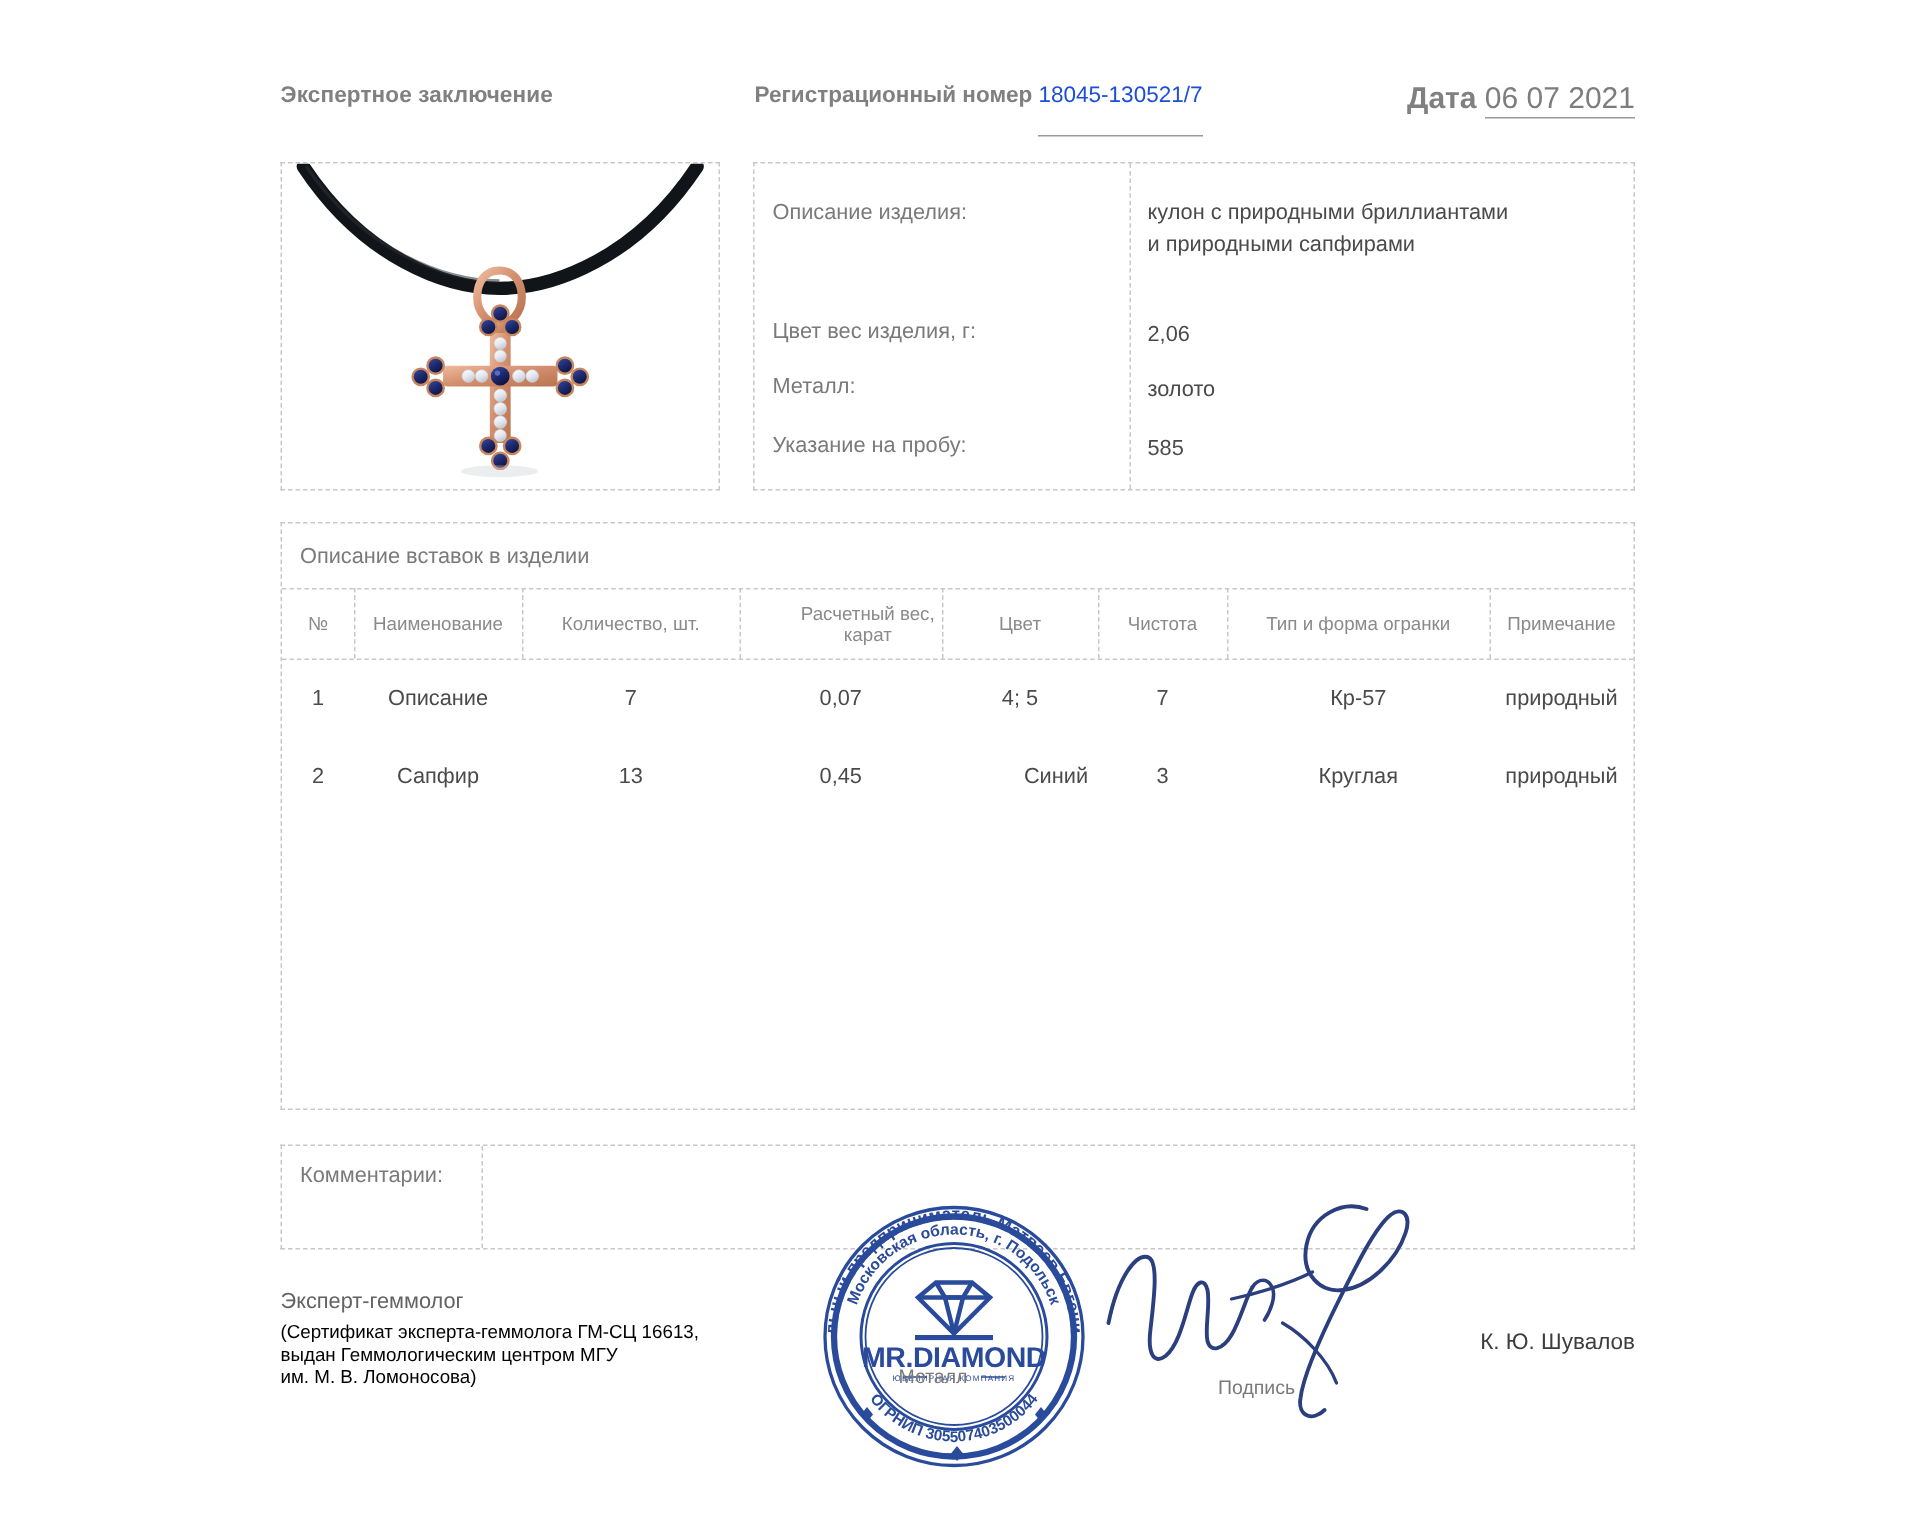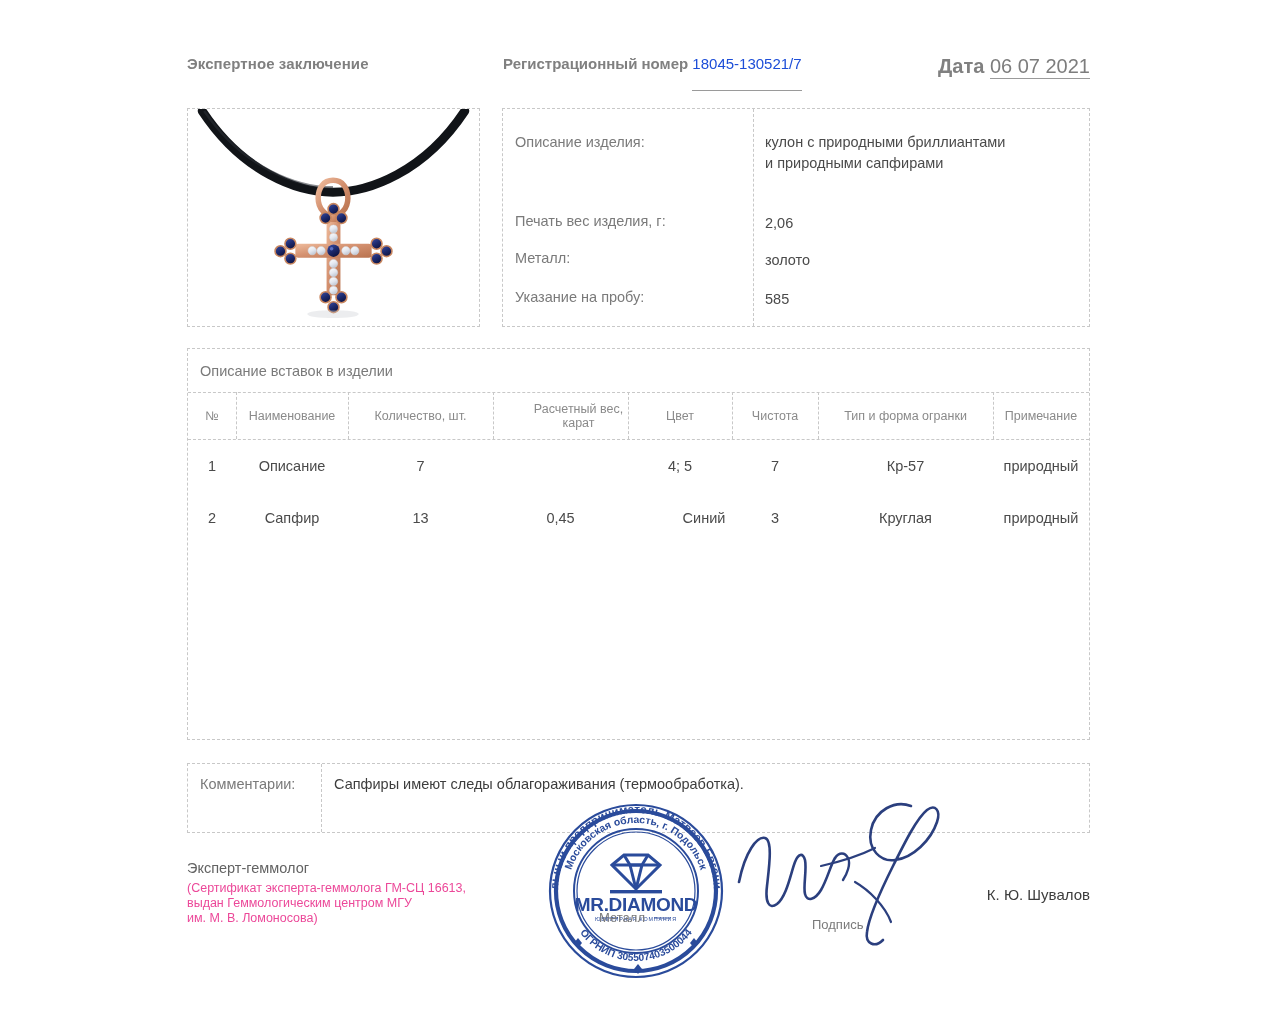--- a/index.html
+++ b/index.html
@@ -237,21 +237,21 @@
     top: 0;
     font-size: 14.5px;
     color: #636363;
     white-space: nowrap;
   }
   .expert-sub {
     position: absolute;
     left: 0;
     top: 21px;
     font-size: 12.5px;
-    color: #ec4899;
+    color: #000000;
     line-height: 15px;
     white-space: pre-line;
   }
   .seal-label {
     position: absolute;
     left: 412px;
     top: 50px;
     font-size: 13px;
     color: #7a7a7a;
   }
@@ -390,21 +390,21 @@
     </svg>
   </div>
 
   <div class="dbox desc-box">
     <div class="desc-divider"></div>
 
     <div class="desc-label" style="top:25px;">Описание изделия:</div>
     <div class="desc-value" style="top:23px; white-space:pre-line;">кулон с природными бриллиантами
 и природными сапфирами</div>
 
-    <div class="desc-label" style="top:104px;">Печать вес изделия, г:</div>
+    <div class="desc-label" style="top:104px;">Цвет вес изделия, г:</div>
     <div class="desc-value" style="top:104px;">2,06</div>
 
     <div class="desc-label" style="top:141px;">Металл:</div>
     <div class="desc-value" style="top:141px;">золото</div>
 
     <div class="desc-label" style="top:180px;">Указание на пробу:</div>
     <div class="desc-value" style="top:180px;">585</div>
   </div>
 
   <div class="dbox inserts-box">
@@ -428,20 +428,21 @@
 карат</div>
     <div class="thcell" style="left:440px; width:104px;">Цвет</div>
     <div class="thcell" style="left:544px; width:86px;">Чистота</div>
     <div class="thcell" style="left:630px; width:175px;">Тип и форма огранки</div>
     <div class="thcell" style="left:805px; width:96px;">Примечание</div>
 
     <div class="trow" style="top:95px;">
       <div class="tdcell" style="left:0px;   width:48px;">1</div>
       <div class="tdcell" style="left:48px;  width:112px;">Описание</div>
       <div class="tdcell" style="left:160px; width:145px;">7</div>
+      <div class="tdcell" style="left:305px; width:135px;">0,07</div>
       <div class="tdcell" style="left:440px; width:104px;">4; 5</div>
       <div class="tdcell" style="left:544px; width:86px;">7</div>
       <div class="tdcell" style="left:630px; width:175px;">Кр-57</div>
       <div class="tdcell" style="left:805px; width:96px;">природный</div>
     </div>
 
     <div class="trow" style="top:147px;">
       <div class="tdcell" style="left:0px;   width:48px;">2</div>
       <div class="tdcell" style="left:48px;  width:112px;">Сапфир</div>
       <div class="tdcell" style="left:160px; width:145px;">13</div>
@@ -449,21 +450,20 @@
       <div class="tdcell" style="left:464px; width:104px;">Синий</div>
       <div class="tdcell" style="left:544px; width:86px;">3</div>
       <div class="tdcell" style="left:630px; width:175px;">Круглая</div>
       <div class="tdcell" style="left:805px; width:96px;">природный</div>
     </div>
   </div>
 
   <div class="dbox comments-box">
     <div class="comments-divider"></div>
     <div class="comments-label">Комментарии:</div>
-    <div class="comments-value">Сапфиры имеют следы облагораживания (термообработка).</div>
   </div>
 
   <div class="seal-wrap">
     <svg viewBox="0 0 196 196" width="196" height="196">
       <defs>
         <path id="arcTop" d="M 20 98 A 78 78 0 0 1 176 98"></path>
         <path id="arcTop2" d="M 30 98 A 68 68 0 0 1 166 98"></path>
         <path id="arcBottom" d="M 28 98 A 70 70 0 0 0 168 98"></path>
       </defs>
       <g fill="none" stroke="#2a4b9b">

